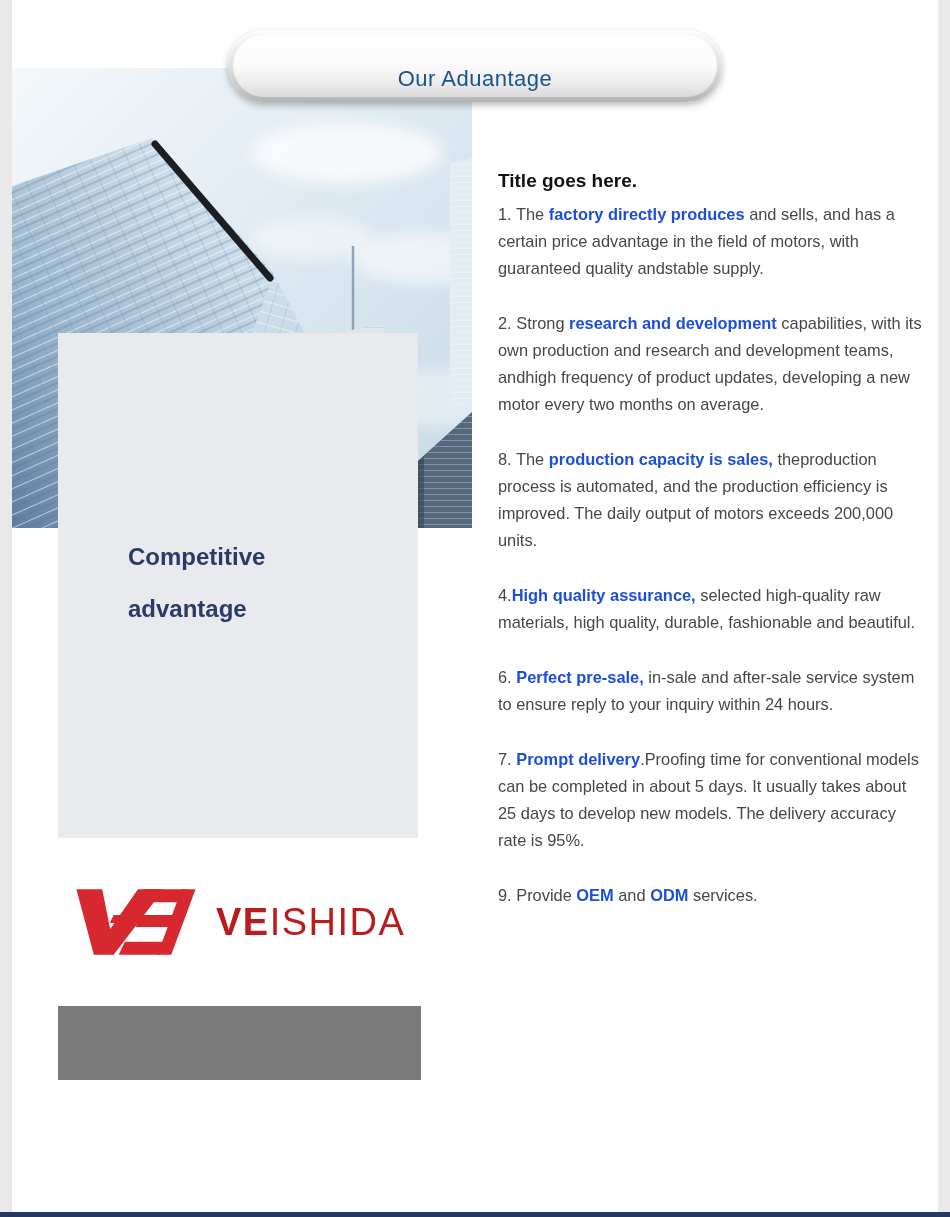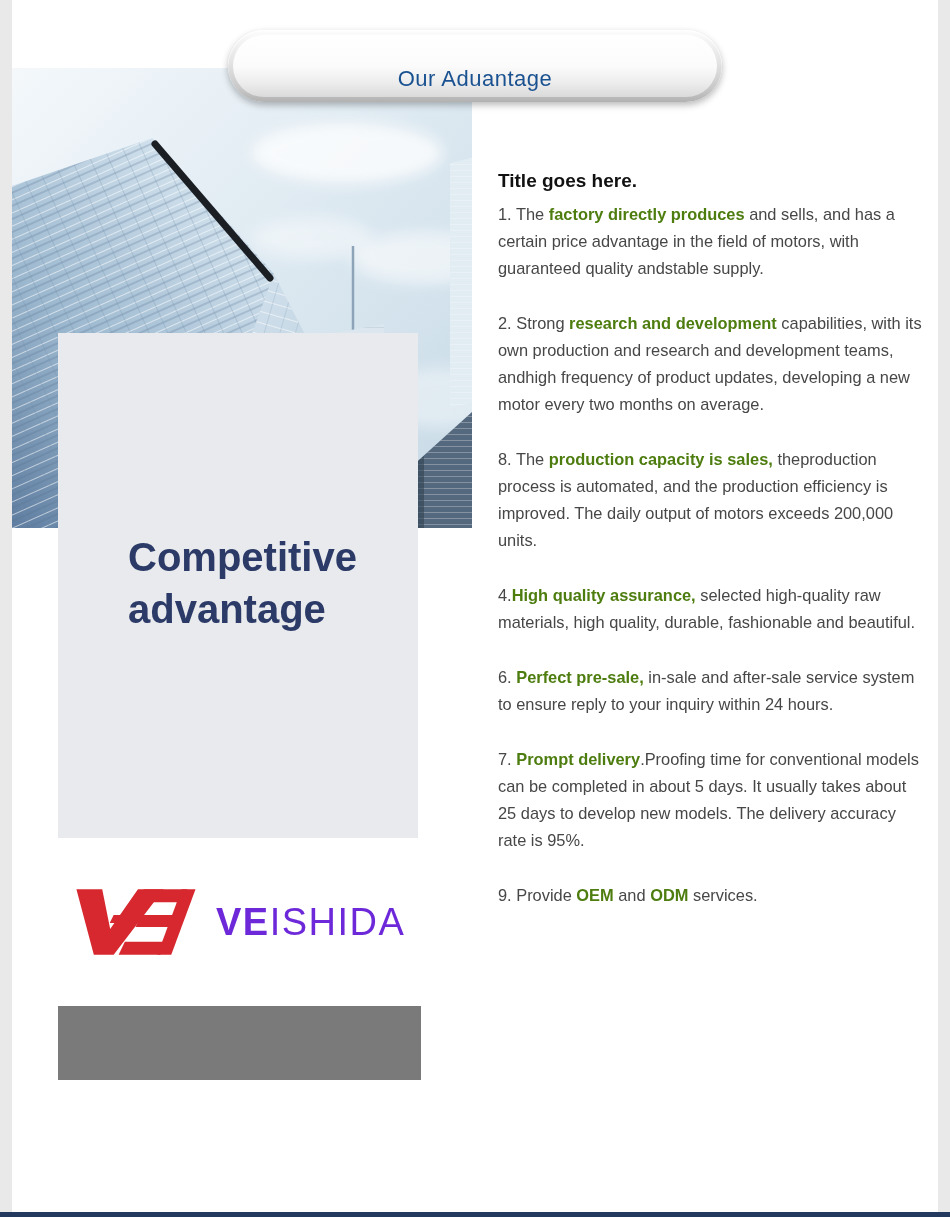--- a/index.html
+++ b/index.html
@@ -25,38 +25,38 @@
     position:absolute;left:5px;right:5px;top:5px;bottom:5px;border-radius:31px;
     background:linear-gradient(180deg,#ffffff 0%,#fbfbfb 50%,#ececec 78%,#dadada 100%);
     display:flex;align-items:center;justify-content:center;
   }
   .banner-title{font-size:22px;font-weight:normal;color:#1a5291;letter-spacing:.5px;margin-top:25px;}
 
   
   .card{position:absolute;left:58px;top:333px;width:360px;height:505px;background:#e8eaed;z-index:2;}
   .card-title{
     position:absolute;left:70px;top:198px;width:238px;
-    font-size:40px;line-height:52px;font-weight:bold;color:#2b3a67;
+    font-size:24px;line-height:52px;font-weight:bold;color:#2b3a67;
   }
 
   
   .logo{position:absolute;left:64px;top:880px;height:84px;display:flex;align-items:center;z-index:2;}
   .logo-mark{width:134px;height:80px;display:block;}
-  .logo-text{margin-left:18px;font-size:38px;color:#6d28d9;letter-spacing:1.5px;white-space:nowrap;}
+  .logo-text{margin-left:18px;font-size:38px;color:#b91c1c;letter-spacing:1.5px;white-space:nowrap;}
   .logo-text .lb{font-weight:800;}
   .logo-text .lr{font-weight:400;}
 
   .placeholder-box{position:absolute;left:58px;top:1006px;width:363px;height:74px;background:#7a7a7a;}
   .footer-bar{position:absolute;left:0;top:1212px;width:950px;height:5px;background:#24395e;}
 
   
   .advantages{position:absolute;left:498px;top:170px;width:426px;z-index:2;}
   .adv-heading{font-size:19px;font-weight:bold;color:#111111;margin:0 0 9px 0;}
   .adv-item{font-size:16.4px;line-height:27px;color:#474747;margin:0 0 28px 0;}
-  .adv-item .b{font-weight:bold;color:#4d7c0f;}
+  .adv-item .b{font-weight:bold;color:#1d4ed8;}
   .adv-item:last-child{margin-bottom:16px;}
 </style>
 </head>
 <body>
 
 <div class="margin-strip strip-left"></div>
 <div class="margin-strip strip-right"></div>
 
 <div class="photo">
   <svg viewBox="0 0 460 460" preserveAspectRatio="none">

